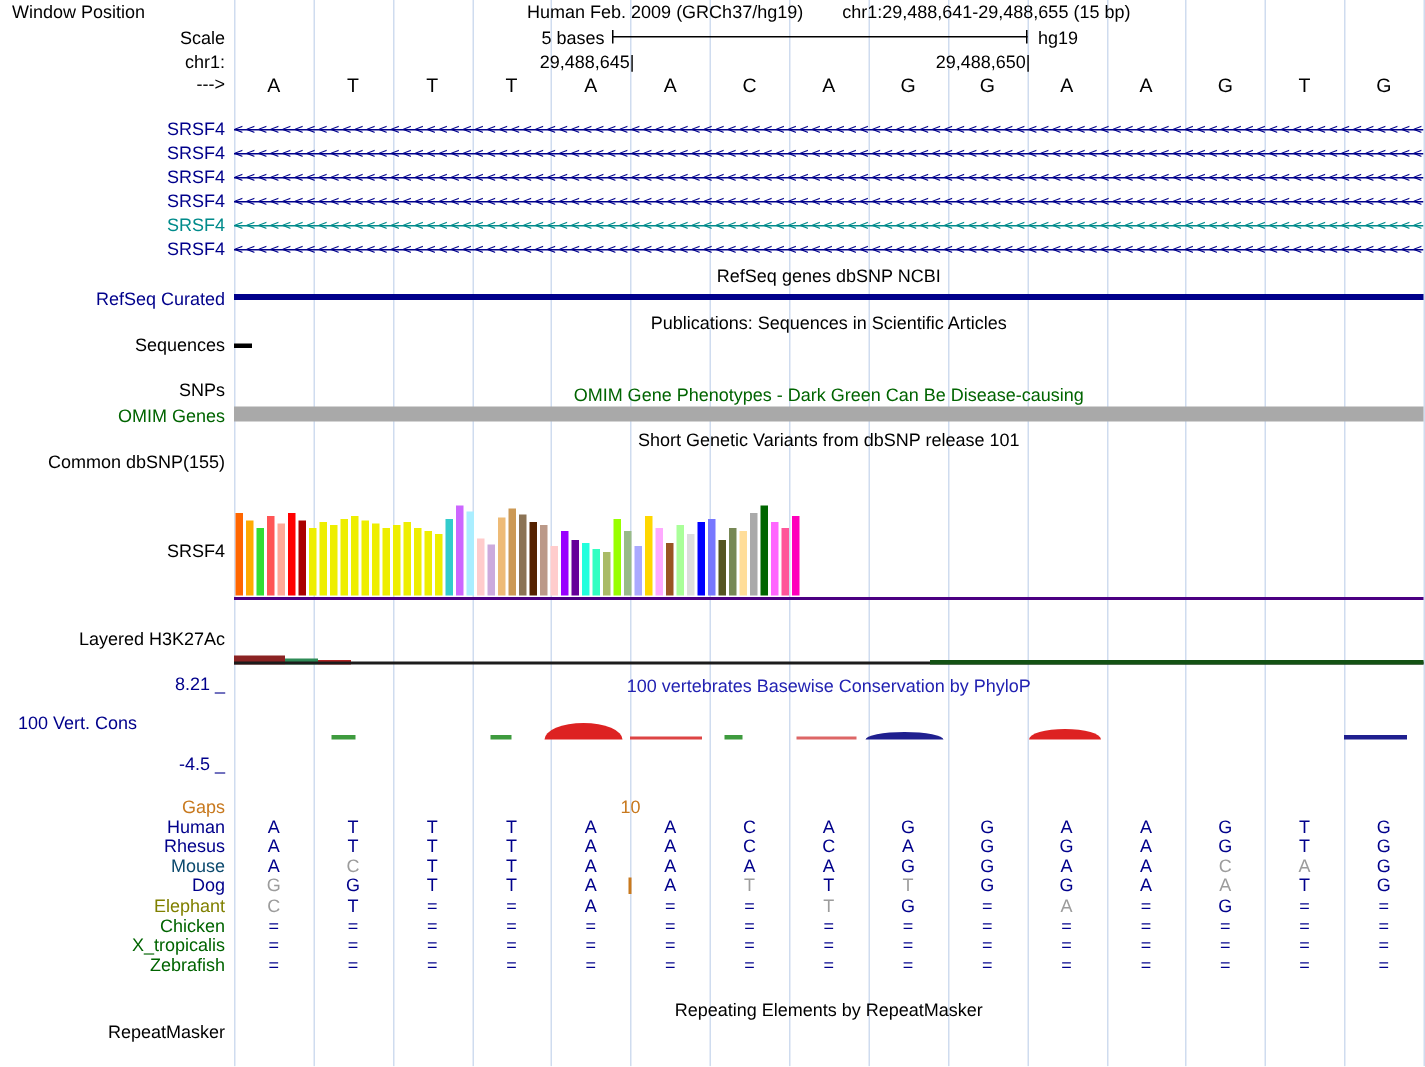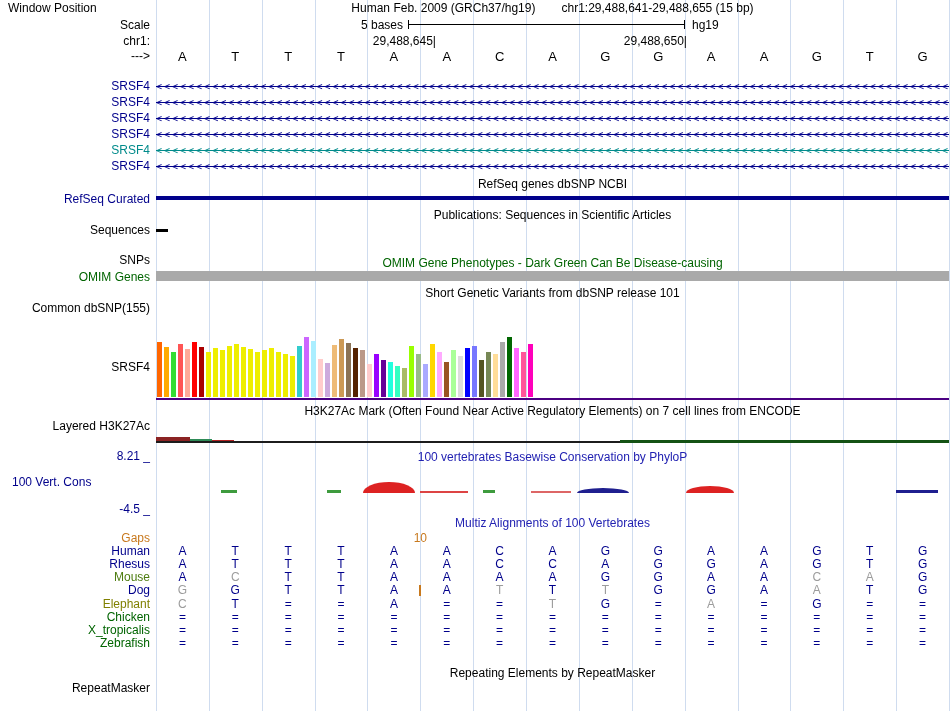--- a/index.html
+++ b/index.html
@@ -48,21 +48,21 @@
   <div class="side-label" style="top:19px">Scale</div>
   <span class="abs" style="right:547px;top:19px">5 bases</span>
   <div id="scale-bar" class="abs" style="left:408px;top:20px;width:277px;height:9px">
     <i class="tick" style="left:0"></i>
     <i class="tick" style="right:0"></i>
     <i class="mid"></i>
   </div>
   <span class="abs" style="left:692px;top:19px">hg19</span>
 
   <div class="side-label" style="top:35px">chr1:</div>
-  <span class="abs" style="right:514px;top:35px">29,488,645|</span>
+  <span class="abs" style="right:527px;top:35px">29,488,645|</span>
   <span class="abs" style="right:263px;top:35px">29,488,650|</span>
 
   <div class="side-label" style="top:50px">---&gt;</div>
   <div id="bases-row" style="position:absolute;left:156px;top:50px;width:793px;height:14px">
       <div style="position: absolute; left: 0px; top: 0px; width: 52.8667px; text-align: center; font-size: 13px; line-height: 14px;">A</div>
       <div style="position: absolute; left: 52.8667px; top: 0px; width: 52.8667px; text-align: center; font-size: 13px; line-height: 14px;">T</div>
       <div style="position: absolute; left: 105.733px; top: 0px; width: 52.8667px; text-align: center; font-size: 13px; line-height: 14px;">T</div>
       <div style="position: absolute; left: 158.6px; top: 0px; width: 52.8667px; text-align: center; font-size: 13px; line-height: 14px;">T</div>
       <div style="position: absolute; left: 211.467px; top: 0px; width: 52.8667px; text-align: center; font-size: 13px; line-height: 14px;">A</div>
       <div style="position: absolute; left: 264.333px; top: 0px; width: 52.8667px; text-align: center; font-size: 13px; line-height: 14px;">A</div>
@@ -146,29 +146,27 @@
       <div style="position: absolute; left: 330px; bottom: 0px; width: 5px; height: 45px; background: rgb(119, 136, 85);"></div>
       <div style="position: absolute; left: 337px; bottom: 0px; width: 5px; height: 43px; background: rgb(255, 221, 153);"></div>
       <div style="position: absolute; left: 344px; bottom: 0px; width: 5px; height: 55px; background: rgb(170, 170, 170);"></div>
       <div style="position: absolute; left: 351px; bottom: 0px; width: 5px; height: 60px; background: rgb(0, 102, 0);"></div>
       <div style="position: absolute; left: 358px; bottom: 0px; width: 5px; height: 49px; background: rgb(255, 102, 255);"></div>
       <div style="position: absolute; left: 365px; bottom: 0px; width: 5px; height: 45px; background: rgb(255, 85, 153);"></div>
       <div style="position: absolute; left: 372px; bottom: 0px; width: 5px; height: 53px; background: rgb(255, 0, 187);"></div>
     </div>
   <div id="gtex-baseline" style="position: absolute; left: 156px; top: 398px; width: 793px; height: 2px; background: rgb(75, 0, 130);"></div>
 
-  <div class="title" style="top:405px">H3K27Ac Mark (Often Found Near Active Regulatory Elements) on 7 cell lines from ENCODE</div>
   <div class="side-label" style="top:420px">Layered H3K27Ac</div>
 
   <div class="title" style="top:451px;color:#2222B2">100 vertebrates Basewise Conservation by PhyloP</div>
   <div class="side-label navy" style="top:450px">8.21 _</div>
   <div class="side-label navy left" style="left:12px;top:476px">100 Vert. Cons</div>
   <div class="side-label navy" style="top:503px">-4.5 _</div>
 
-  <div class="title" style="top:517px;color:#2222B2">Multiz Alignments of 100 Vertebrates</div>
 
   <div class="title" style="top:667px">Repeating Elements by RepeatMasker</div>
   <div class="side-label" style="top:682px">RepeatMasker</div>
 <div style="position: absolute; right: 800px; top: 80px; color: rgb(0, 0, 139); line-height: 13px;">SRSF4</div>
     <div style="position: absolute; left: 156px; top: 81.5px; width: 793px; height: 10px; overflow: hidden;">
       <div style="position: absolute; left: 0px; top: 4.5px; width: 100%; height: 1px; background: rgb(0, 0, 139);"></div>
       <div style="position: absolute; left: 0px; top: -1px; white-space: nowrap; font-size: 10px; letter-spacing: 2px; color: rgb(0, 0, 139); font-family: &quot;DejaVu Sans Mono&quot;, monospace;">&lt;&lt;&lt;&lt;&lt;&lt;&lt;&lt;&lt;&lt;&lt;&lt;&lt;&lt;&lt;&lt;&lt;&lt;&lt;&lt;&lt;&lt;&lt;&lt;&lt;&lt;&lt;&lt;&lt;&lt;&lt;&lt;&lt;&lt;&lt;&lt;&lt;&lt;&lt;&lt;&lt;&lt;&lt;&lt;&lt;&lt;&lt;&lt;&lt;&lt;&lt;&lt;&lt;&lt;&lt;&lt;&lt;&lt;&lt;&lt;&lt;&lt;&lt;&lt;&lt;&lt;&lt;&lt;&lt;&lt;&lt;&lt;&lt;&lt;&lt;&lt;&lt;&lt;&lt;&lt;&lt;&lt;&lt;&lt;&lt;&lt;&lt;&lt;&lt;&lt;&lt;&lt;&lt;&lt;&lt;&lt;&lt;&lt;&lt;&lt;&lt;&lt;&lt;&lt;&lt;&lt;&lt;&lt;&lt;&lt;&lt;&lt;&lt;&lt;&lt;&lt;&lt;&lt;&lt;&lt;&lt;&lt;&lt;&lt;&lt;&lt;&lt;&lt;&lt;&lt;&lt;&lt;&lt;&lt;&lt;&lt;&lt;&lt;&lt;&lt;&lt;&lt;&lt;&lt;&lt;&lt;&lt;&lt;&lt;&lt;&lt;&lt;&lt;&lt;&lt;&lt;&lt;&lt;&lt;&lt;</div>
     </div>
     <div style="position: absolute; right: 800px; top: 96px; color: rgb(0, 0, 139); line-height: 13px;">SRSF4</div>
     <div style="position: absolute; left: 156px; top: 97.5px; width: 793px; height: 10px; overflow: hidden;">
@@ -236,21 +234,21 @@
     <div style="position: absolute; left: 420.333px; top: 557.9px; width: 52.8667px; text-align: center; line-height: 13px; font-size: 12px; color: rgb(0, 0, 139);">A</div>
     <div style="position: absolute; left: 473.2px; top: 557.9px; width: 52.8667px; text-align: center; line-height: 13px; font-size: 12px; color: rgb(0, 0, 139);">C</div>
     <div style="position: absolute; left: 526.067px; top: 557.9px; width: 52.8667px; text-align: center; line-height: 13px; font-size: 12px; color: rgb(0, 0, 139);">C</div>
     <div style="position: absolute; left: 578.933px; top: 557.9px; width: 52.8667px; text-align: center; line-height: 13px; font-size: 12px; color: rgb(0, 0, 139);">A</div>
     <div style="position: absolute; left: 631.8px; top: 557.9px; width: 52.8667px; text-align: center; line-height: 13px; font-size: 12px; color: rgb(0, 0, 139);">G</div>
     <div style="position: absolute; left: 684.667px; top: 557.9px; width: 52.8667px; text-align: center; line-height: 13px; font-size: 12px; color: rgb(0, 0, 139);">G</div>
     <div style="position: absolute; left: 737.533px; top: 557.9px; width: 52.8667px; text-align: center; line-height: 13px; font-size: 12px; color: rgb(0, 0, 139);">A</div>
     <div style="position: absolute; left: 790.4px; top: 557.9px; width: 52.8667px; text-align: center; line-height: 13px; font-size: 12px; color: rgb(0, 0, 139);">G</div>
     <div style="position: absolute; left: 843.267px; top: 557.9px; width: 52.8667px; text-align: center; line-height: 13px; font-size: 12px; color: rgb(0, 0, 139);">T</div>
     <div style="position: absolute; left: 896.133px; top: 557.9px; width: 52.8667px; text-align: center; line-height: 13px; font-size: 12px; color: rgb(0, 0, 139);">G</div>
-    <div style="position: absolute; right: 800px; top: 571.1px; color: #4d7c0f; line-height: 13px;">Mouse</div>
+    <div style="position: absolute; right: 800px; top: 571.1px; color: #0c4a6e; line-height: 13px;">Mouse</div>
     <div style="position: absolute; left: 156px; top: 571.1px; width: 52.8667px; text-align: center; line-height: 13px; font-size: 12px; color: rgb(0, 0, 139);">A</div>
     <div style="position: absolute; left: 208.867px; top: 571.1px; width: 52.8667px; text-align: center; line-height: 13px; font-size: 12px; color: rgb(156, 156, 156);">C</div>
     <div style="position: absolute; left: 261.733px; top: 571.1px; width: 52.8667px; text-align: center; line-height: 13px; font-size: 12px; color: rgb(0, 0, 139);">T</div>
     <div style="position: absolute; left: 314.6px; top: 571.1px; width: 52.8667px; text-align: center; line-height: 13px; font-size: 12px; color: rgb(0, 0, 139);">T</div>
     <div style="position: absolute; left: 367.467px; top: 571.1px; width: 52.8667px; text-align: center; line-height: 13px; font-size: 12px; color: rgb(0, 0, 139);">A</div>
     <div style="position: absolute; left: 420.333px; top: 571.1px; width: 52.8667px; text-align: center; line-height: 13px; font-size: 12px; color: rgb(0, 0, 139);">A</div>
     <div style="position: absolute; left: 473.2px; top: 571.1px; width: 52.8667px; text-align: center; line-height: 13px; font-size: 12px; color: rgb(0, 0, 139);">A</div>
     <div style="position: absolute; left: 526.067px; top: 571.1px; width: 52.8667px; text-align: center; line-height: 13px; font-size: 12px; color: rgb(0, 0, 139);">A</div>
     <div style="position: absolute; left: 578.933px; top: 571.1px; width: 52.8667px; text-align: center; line-height: 13px; font-size: 12px; color: rgb(0, 0, 139);">G</div>
     <div style="position: absolute; left: 631.8px; top: 571.1px; width: 52.8667px; text-align: center; line-height: 13px; font-size: 12px; color: rgb(0, 0, 139);">G</div>

